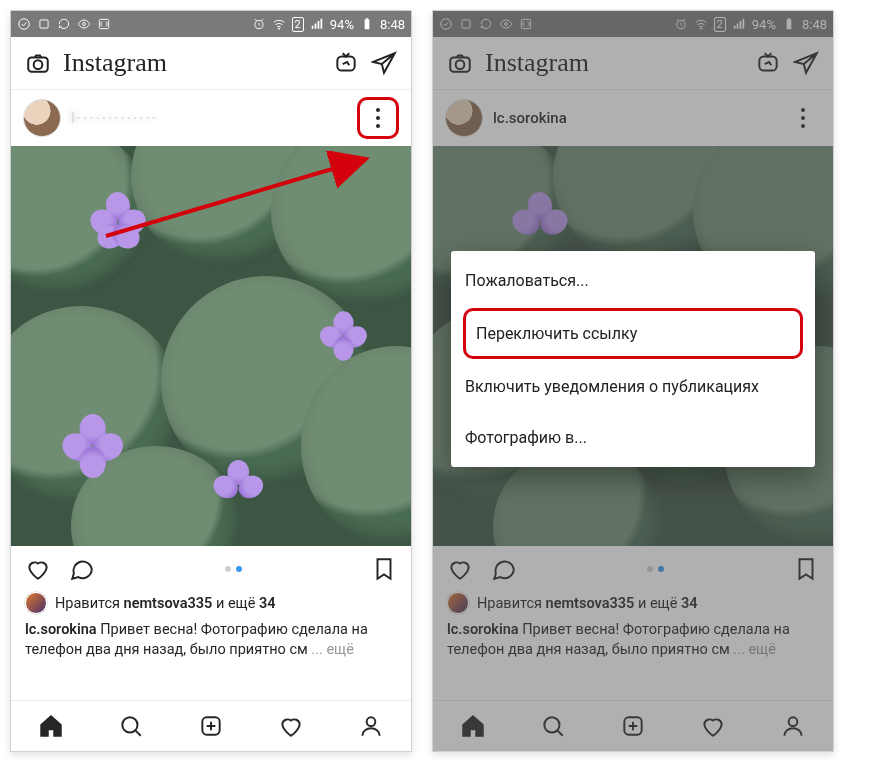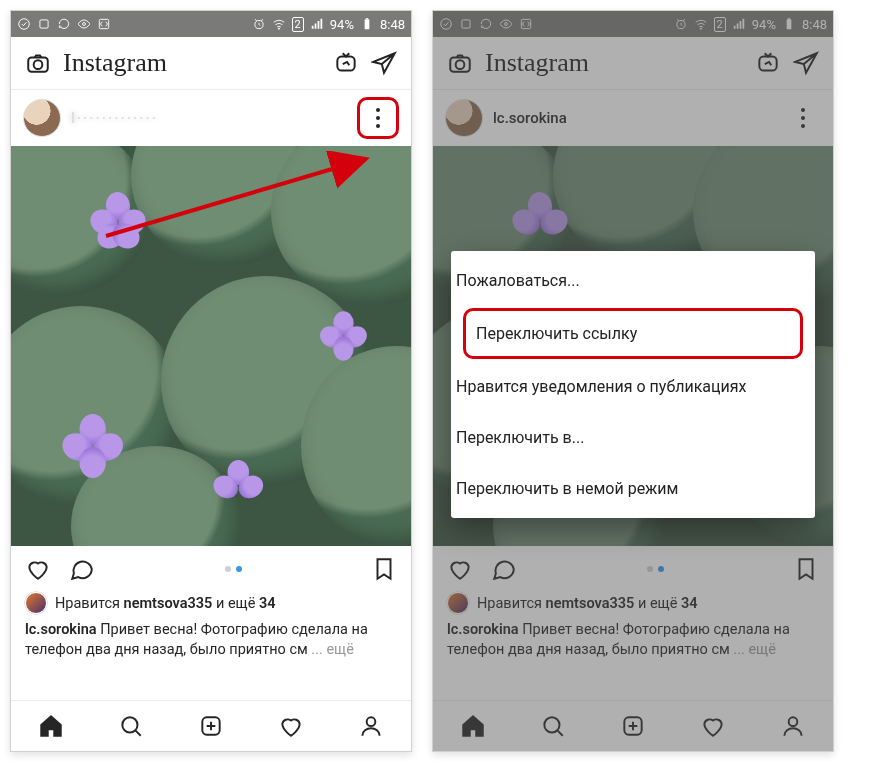--- a/index.html
+++ b/index.html
@@ -131,21 +131,21 @@
     position:absolute;
     left:18px; right:18px;
     top:240px;
     background:#fff;
     border-radius:3px;
     box-shadow:0 10px 28px rgba(0,0,0,.35);
     z-index:10;
     padding:4px 0;
   }
   .popup-item {
-    padding:16px 5px;
+    padding:16px 14px;
     font-size:16px;
     color:#222;
   }
   .popup-item + .popup-item { }
   .popup-highlight {
     border:3px solid #d4000c;
     border-radius:10px;
     margin:2px 12px;
     padding:13px 10px;
   }
@@ -483,17 +483,16 @@
         <circle cx="12" cy="8" r="4"></circle>
         <path d="M4 21c0-4 4-7 8-7s8 3 8 7"></path>
       </svg>
   </div>
 
   <div class="dim-overlay"></div>
 
   <div class="popup">
     <div class="popup-item">Пожаловаться...</div>
     <div class="popup-item popup-highlight">Переключить ссылку</div>
-    <div class="popup-item">Нравится уведомления о публикациях</div>
-    <div class="popup-item">Переключить в...</div>
-    <div class="popup-item">Переключить в немой режим</div>
+    <div class="popup-item">Включить уведомления о публикациях</div>
+    <div class="popup-item">Фотографию в...</div>
   </div>
 </div>
 
 </body></html>

